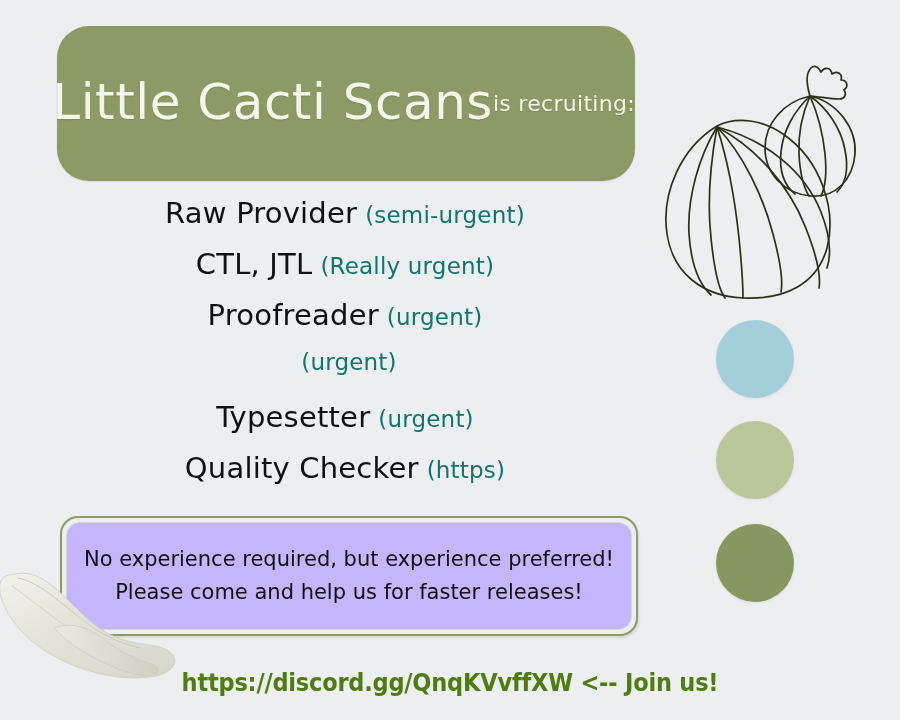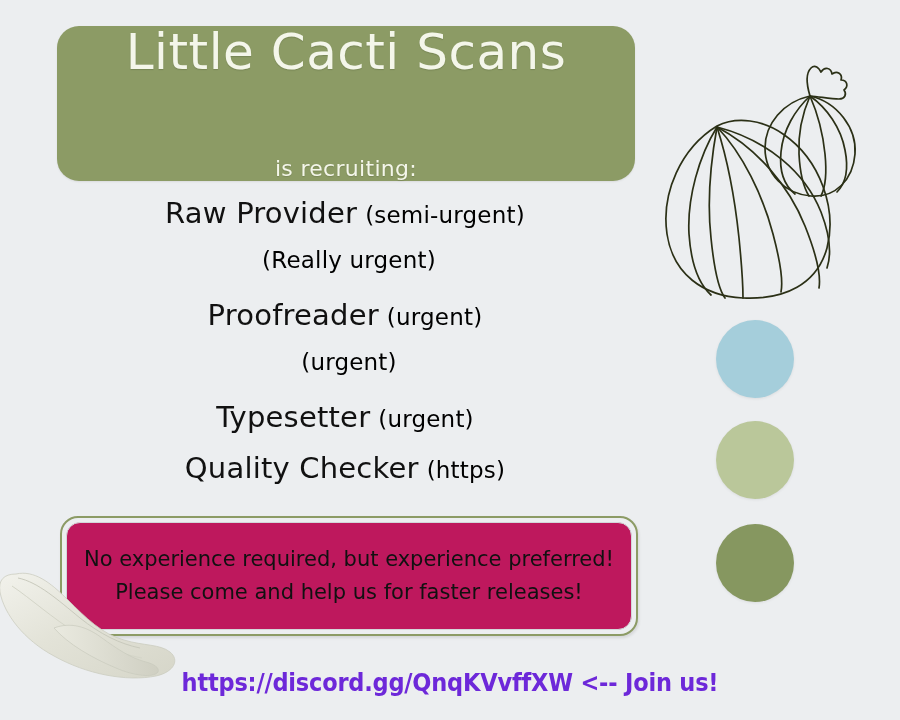--- a/index.html
+++ b/index.html
@@ -21,26 +21,26 @@
   }
 
   
   .banner {
     position: absolute;
     left: 57px;
     top: 26px;
     width: 578px;
     height: 155px;
     background: #8c9b65;
-    border-radius: 22px;
+    border-radius: 32px;
     box-shadow: 0 1px 2px rgba(0,0,0,0.08);
     display: flex;
-    flex-direction: column;
+    flex-direction: row;
     align-items: center;
-    justify-content: space-between;
+    justify-content: flex-end;
   }
   .banner-title {
     color: #f4f6ea;
     font-family: "DejaVu Sans", sans-serif;
     font-size: 50px;
     font-weight: 400;
     letter-spacing: 0.5px;
     line-height: 1.05;
     text-shadow: 0 1px 1px rgba(60,70,40,0.25);
     margin: 0 0 2px 0;
@@ -72,21 +72,21 @@
     justify-content: center;
     white-space: nowrap;
   }
   .role-name {
     color: #111111;
     font-size: 29px;
     font-weight: 400;
     letter-spacing: 0.2px;
   }
   .role-status {
-    color: #000000;
+    color: #0f766e;
     font-size: 23px;
     font-weight: 400;
     margin-left: 8px;
     letter-spacing: 0.2px;
   }
 
   
   .note-box {
     position: absolute;
     left: 60px;
@@ -99,21 +99,21 @@
     padding: 4px;
     background: #eceef0;
     box-shadow: 1px 2px 3px rgba(0,0,0,0.10);
   }
   .note-inner {
     width: 100%;
     height: 100%;
     box-sizing: border-box;
     border: 1px solid #d3d7d9;
     border-radius: 14px;
-    background: #be185d;
+    background: #c4b5fd;
     display: flex;
     flex-direction: column;
     align-items: center;
     justify-content: center;
   }
   .note-line {
     color: #111111;
     font-size: 21px;
     line-height: 1.55;
     white-space: nowrap;
@@ -121,21 +121,21 @@
 
   
   .discord {
     position: absolute;
     left: 0;
     top: 668px;
     width: 900px;
     text-align: center;
   }
   .discord-text {
-    color: #6d28d9;
+    color: #4d7c0f;
     font-size: 25px;
     font-weight: bold;
     letter-spacing: -0.2px;
     font-family: "DejaVu Sans Condensed", "DejaVu Sans", sans-serif;
     white-space: nowrap;
   }
 
   
   .swatch {
     position: absolute;
@@ -175,20 +175,21 @@
     <div class="banner-title">Little Cacti Scans</div>
     <div class="banner-sub">is recruiting:</div>
   </div>
 
   <div class="roles">
     <div class="role-row">
       <span class="role-name">Raw Provider</span>
       <span class="role-status">(semi-urgent)</span>
     </div>
     <div class="role-row">
+      <span class="role-name">CTL, JTL</span>
       <span class="role-status">(Really urgent)</span>
     </div>
     <div class="role-row">
       <span class="role-name">Proofreader</span>
       <span class="role-status">(urgent)</span>
     </div>
     <div class="role-row">
       <span class="role-status">(urgent)</span>
     </div>
     <div class="role-row">

